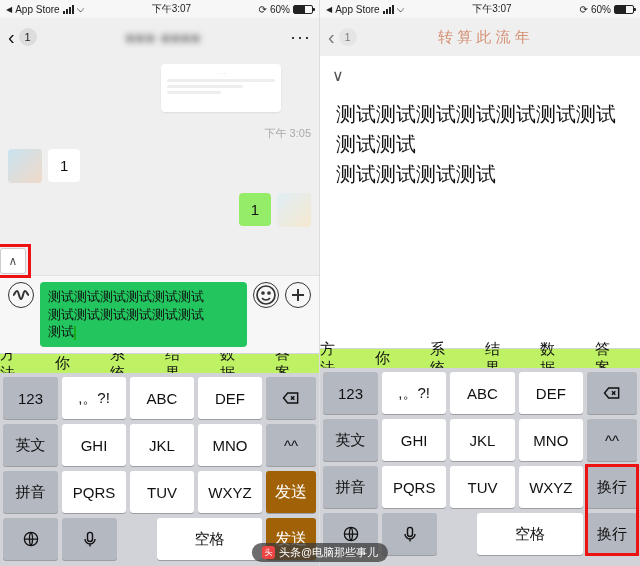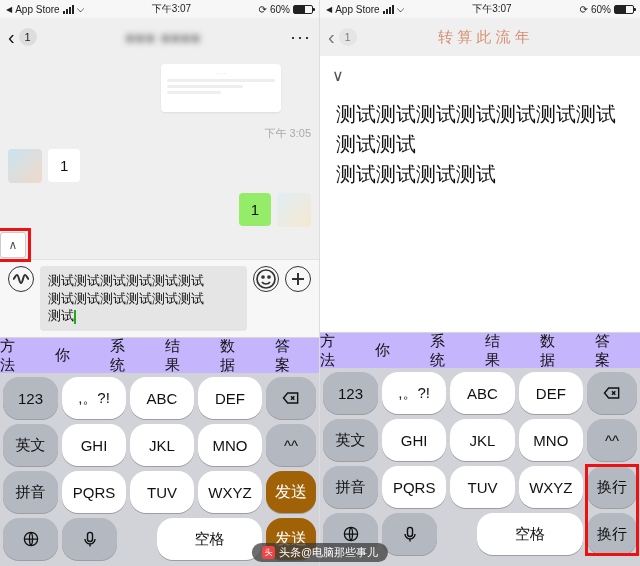--- a/index.html
+++ b/index.html
@@ -39,40 +39,40 @@
   .row.me { justify-content: flex-end; }
   .avatar { width: 34px; height: 34px; border-radius: 4px; background: linear-gradient(135deg,#c9e3f0,#f0d9c9); display: inline-block; flex-shrink: 0; }
   .avatar.a2 { background: linear-gradient(135deg,#e0eef5,#f5e8d0); }
   .bubble { background: #fff; border-radius: 4px; padding: 8px 12px; font-size: 15px; color: #111; max-width: 200px; }
   .bubble.green { background: #95ec69; }
 
   
   .inputbar { background: #f7f7f7; border-top: 1px solid #e2e2e2; padding: 6px 8px; display: flex; align-items: flex-start; gap: 6px; position: relative; }
   .inputbar .expand { width: 26px; height: 26px; background: #fff; border: 1px solid #ccc; border-radius: 3px; display: flex; align-items: center; justify-content: center; font-size: 12px; color: #555; position: absolute; top: -28px; left: 0; }
   .inputbar .ring { width: 26px; height: 26px; border: 1.5px solid #333; border-radius: 50%; display: flex; align-items: center; justify-content: center; font-size: 12px; flex-shrink: 0; color: #333; }
-  .inputbar .txt { flex: 1; background: #e5e5e5; border-radius: 4px; padding: 6px 8px; font-size: 13px; line-height: 1.35; color: #111; min-height: 46px; }
+  .inputbar .txt { flex: 1; background: #22c55e; border-radius: 4px; padding: 6px 8px; font-size: 13px; line-height: 1.35; color: #111; min-height: 46px; }
   .inputbar .txt .cursor { display: inline-block; width: 1.5px; height: 14px; background: #1aad19; vertical-align: middle; }
   .redbox { position: absolute; border: 3px solid #e11; pointer-events: none; }
 
   
   .panel { flex: 1; background: #fff; display: flex; flex-direction: column; }
   .panel .collapse { padding: 10px 12px 4px; font-size: 16px; color: #555; }
   .panel .big { padding: 10px 16px; font-size: 20px; color: #111; line-height: 1.5; flex: 1; }
   .panel .smile-row { display: flex; justify-content: flex-end; padding: 8px 14px; }
 
   
-  .cands { height: 36px; background: #c4b5fd; display: flex; align-items: center; border-top: 1px solid #d5d6d8; gap: 40px; }
+  .cands { height: 20px; background: #bef264; display: flex; align-items: center; border-top: 1px solid #d5d6d8; gap: 40px; }
   .cands span { flex: 1; text-align: center; font-size: 15px; color: #111; }
   .cands .more { width: 30px; text-align: center; color: #666; font-size: 13px; }
 
   
   .kbd { background: #d1d3d8; padding: 4px 3px 6px; }
   .krow { display: flex; gap: 4px; margin-bottom: 5px; }
   .krow:last-child { margin-bottom: 0; }
-  .key { background: #fff; border-radius: 16px; box-shadow: 0 1px 0 rgba(0,0,0,0.25); display: flex; align-items: center; justify-content: center; font-size: 15px; color: #111; height: 42px; }
+  .key { background: #fff; border-radius: 3px; box-shadow: 0 1px 0 rgba(0,0,0,0.25); display: flex; align-items: center; justify-content: center; font-size: 15px; color: #111; height: 42px; }
   .key.gray { background: #b4b8c1; color: #111; }
   .key.blue { background: #a16207; color: #fff; font-size: 16px; }
   .k-s { width: 55px; flex-shrink: 0; }
   .k-m { flex: 1; }
   .k-r { width: 50px; flex-shrink: 0; }
   .k-space { flex: 1; margin-left: 36px; }
   .key svg { width: 20px; height: 20px; }
 
   
   .wm { position: absolute; bottom: 4px; left: 50%; transform: translateX(-50%); background: rgba(60,60,60,0.75); color: #fff; font-size: 11px; padding: 2px 10px; border-radius: 11px; display: flex; align-items: center; gap: 4px; }

